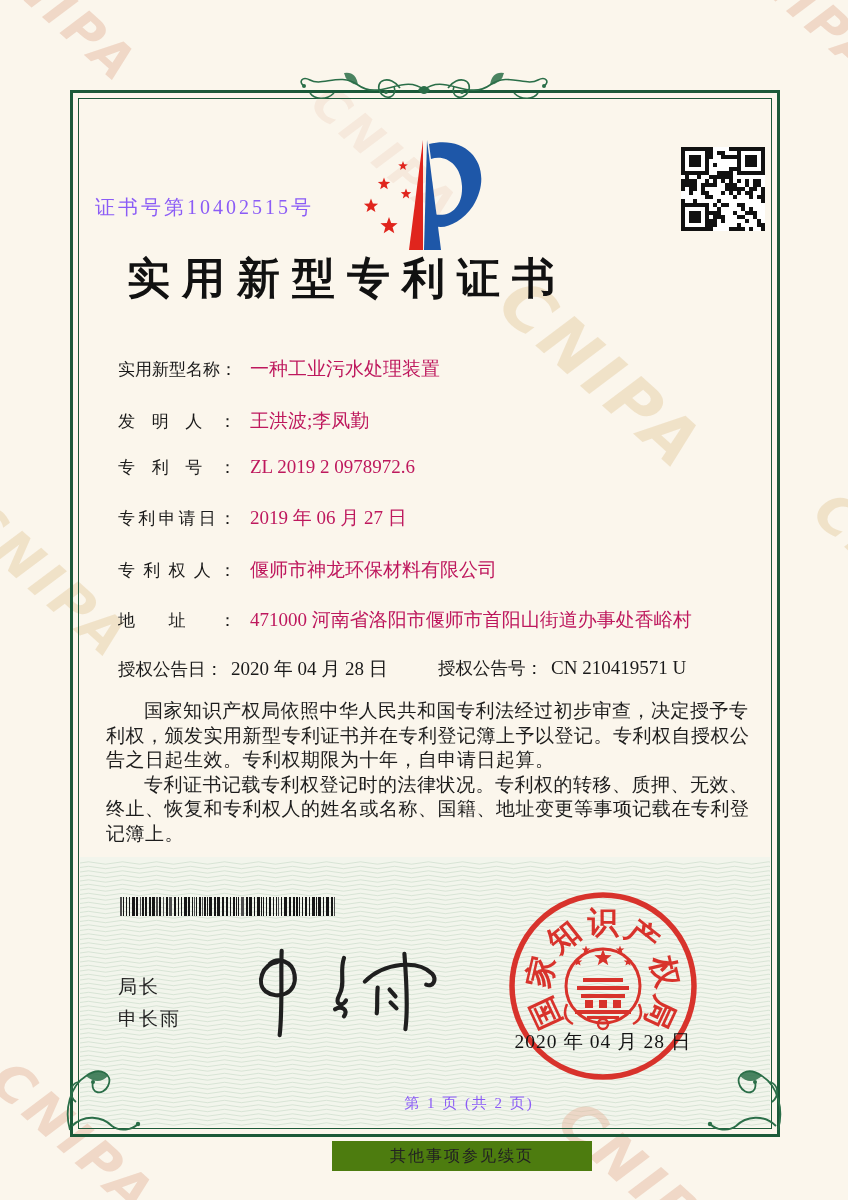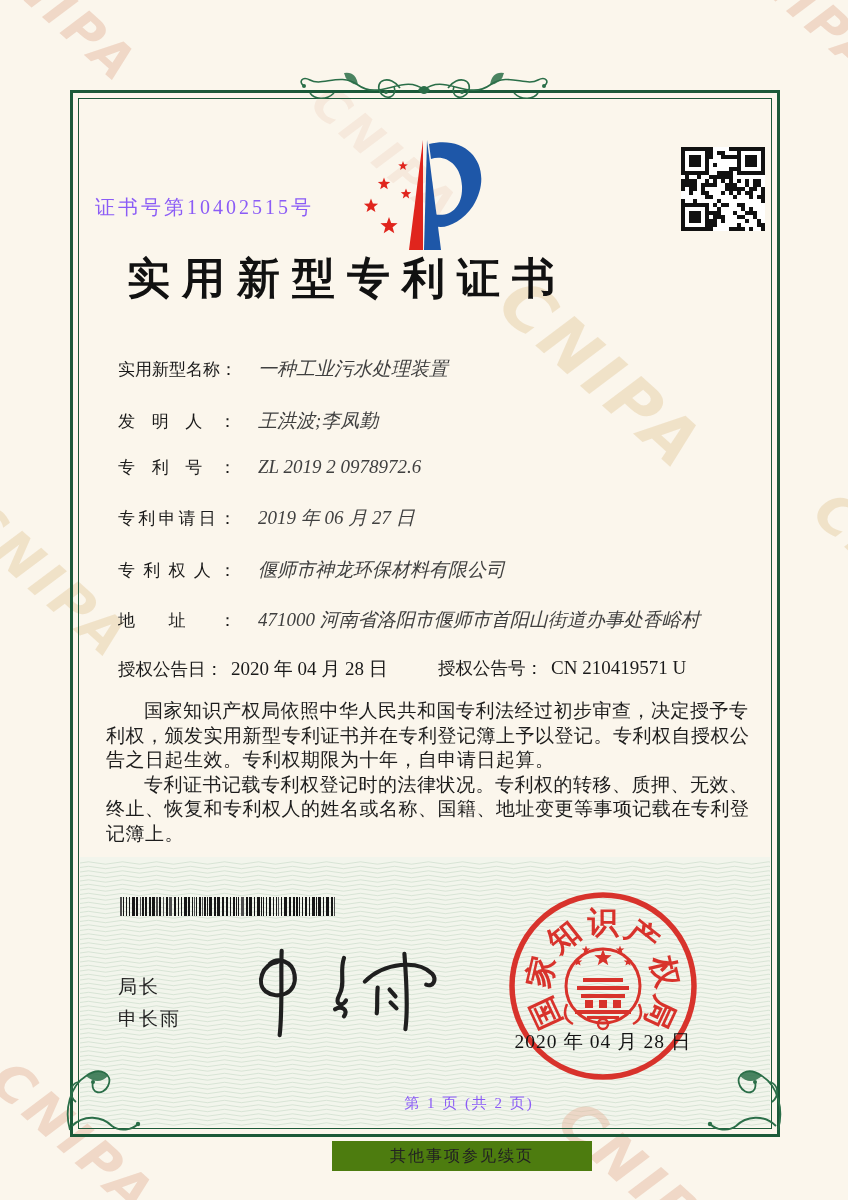--- a/index.html
+++ b/index.html
@@ -19,21 +19,21 @@
   .waveband{left:80px;top:857px;width:690px;height:270px;z-index:1;background:#f2f5ec;}
   .flourish{z-index:4;}
   
   .certno{left:95px;top:146px;font-size:20px;letter-spacing:3px;color:#8b5cf6;z-index:4;margin-top:48px;}
   .title{left:0;top:250px;width:694px;text-align:center;font-size:43px;font-weight:bold;
          letter-spacing:12px;color:#111;z-index:4;}
   
   .frow{position:absolute;left:118px;font-size:19px;z-index:4;white-space:nowrap;}
   .f-label{display:inline-block;width:118px;font-size:17px;text-align:justify;text-align-last:justify;
            vertical-align:baseline;color:#1a1a1a;}
-  .f-value{margin-left:22px;color:#404040;font-style:italic;}
+  .f-value{margin-left:14px;color:#be185d;}
   .g-label{font-size:17.5px;color:#1a1a1a;}
   .g-value{margin-left:8px;font-size:19px;color:#1a1a1a;}
   
   .bodytext{left:100px;top:699px;width:652px;font-size:19px;line-height:24.5px;z-index:4;margin-left:6px;}
   .bodytext p{margin:0;text-indent:2em;letter-spacing:0.5px;}
   
   .director{left:118px;font-size:19px;z-index:5;color:#222;letter-spacing:2px;}
   .sealdate{left:498px;top:1028px;width:210px;text-align:center;font-size:19.5px;color:#141414;z-index:6;letter-spacing:1px;}
   .pageinfo{left:70px;top:1094px;width:798px;text-align:center;font-size:15px;letter-spacing:2px;z-index:5;color:#8b5cf6;}
   .notebox{left:332px;top:1141px;width:260px;height:30px;background:#4d7c0f;z-index:5;

